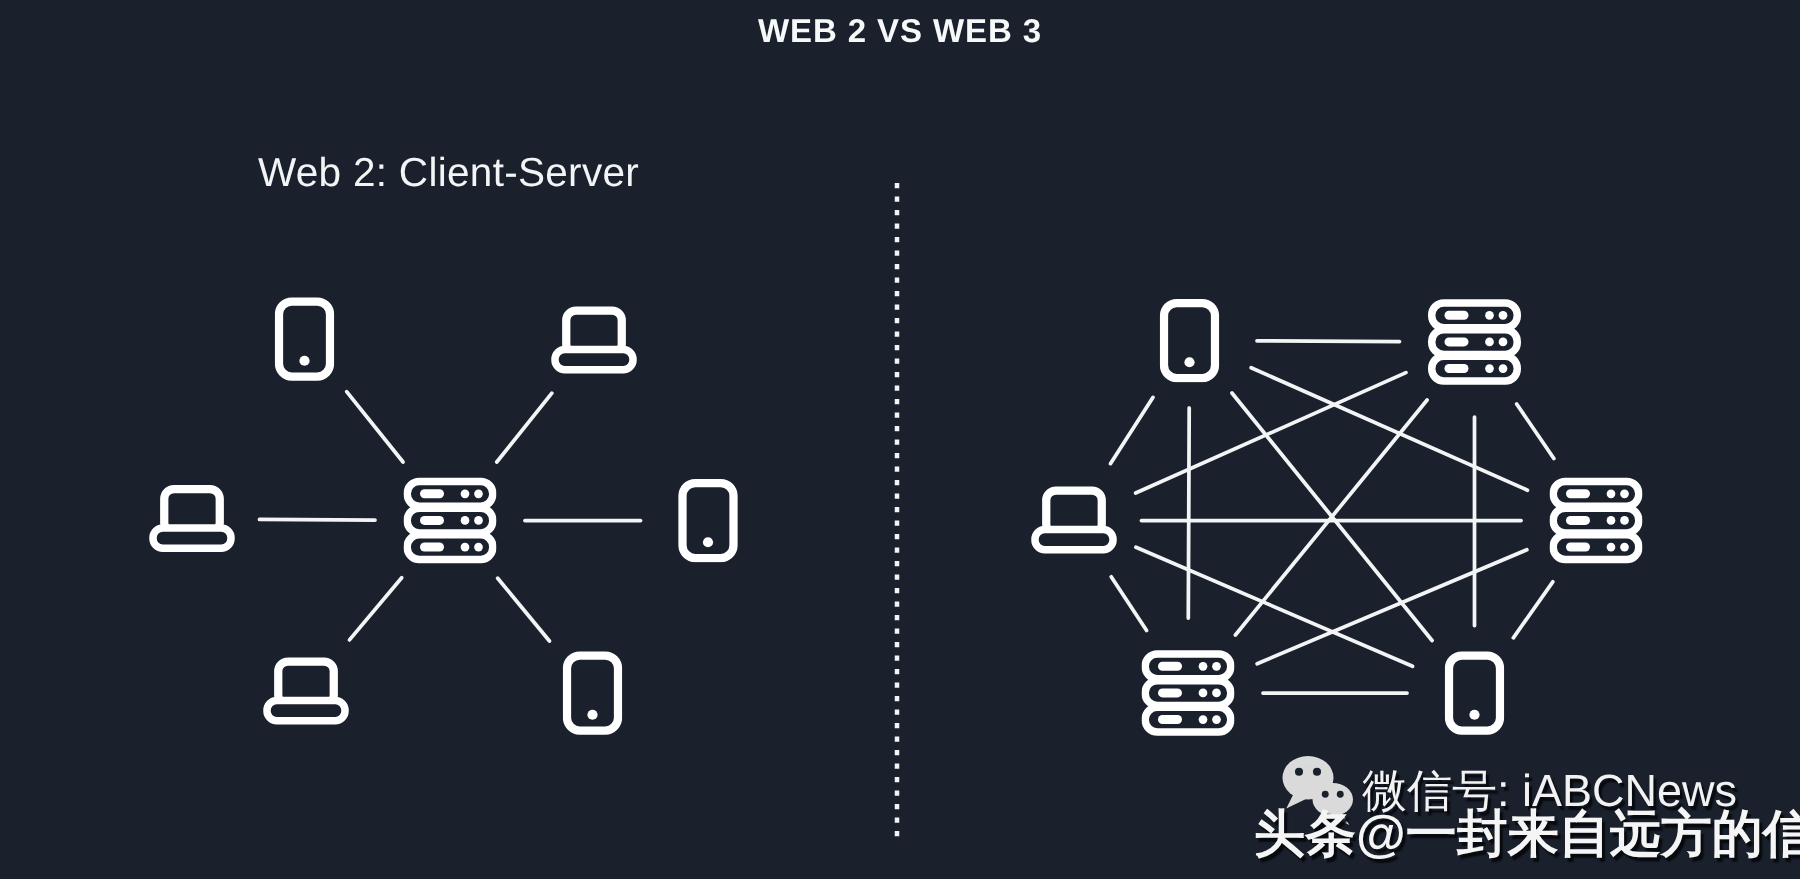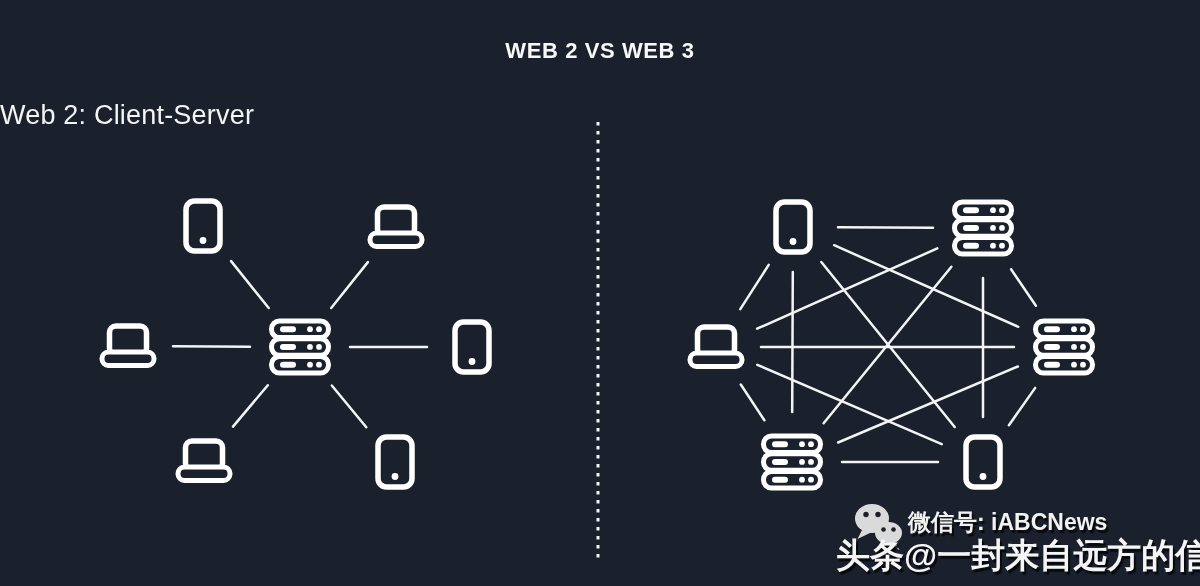--- a/index.html
+++ b/index.html
@@ -10,35 +10,36 @@
   }
   .stage {
     position: relative;
     width: 1200px;
     height: 586px;
     background: #1a212c;
     overflow: hidden;
   }
   .title {
     position: absolute;
-    top: 38px;
+    top: 8px;
     left: 0;
     width: 1200px;
     text-align: center;
     color: #f7f8f9;
     font-size: 22px;
     font-weight: 700;
     letter-spacing: 0.6px;
   }
   .heading {
     position: absolute;
     top: 100px;
     color: #f3f4f6;
     font-size: 27px;
     font-weight: 400;
+    text-align: center;
     letter-spacing: 0.2px;
   }
   .heading-left  { left: 0;     width: 598px; }
   .heading-right { left: 602px; width: 598px; }
   #diagram-svg {
     position: absolute;
     left: 0;
     top: 0;
   }
   .watermark {
@@ -52,22 +53,22 @@
   .wechat-badge {
     position: absolute;
     left: 850px;
     top: 500px;
   }
   .wm-line1 {
     position: absolute;
     left: 908px;
     top: 507px;
     color: #f2f2f2;
-    font-size: 23px;
-    font-weight: 700;
+    font-size: 30px;
+    font-weight: 400;
     white-space: nowrap;
     text-shadow: 2px 3px 1px rgba(5, 8, 12, 0.9);
   }
   .wm-line2 {
     position: absolute;
     left: 836px;
     top: 533px;
     color: #f5f5f5;
     font-size: 34px;
     font-weight: 700;

